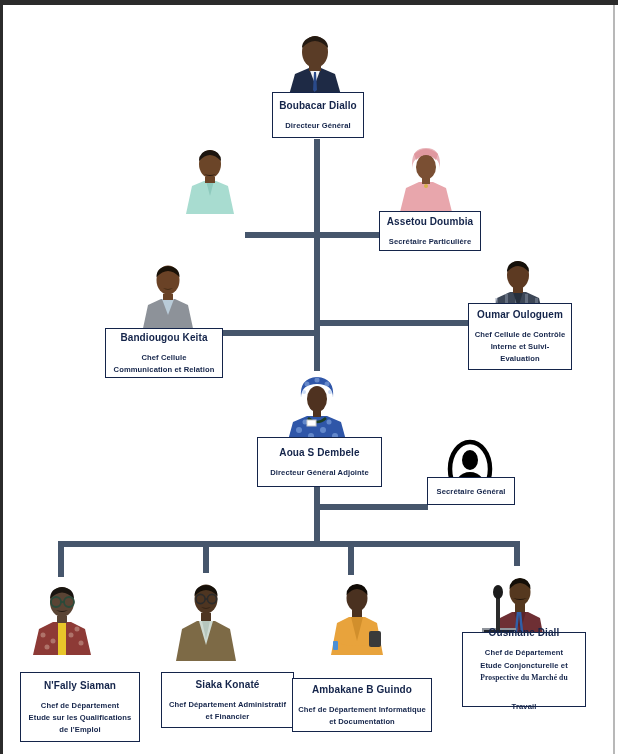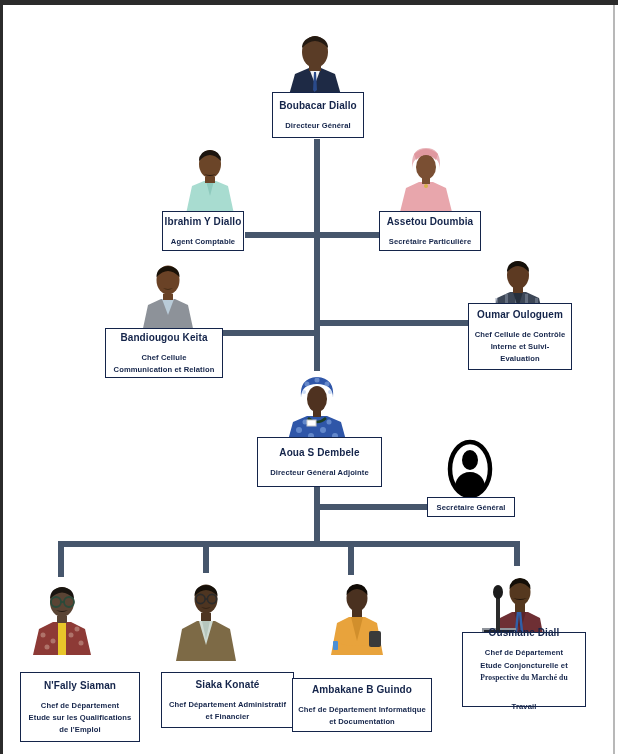--- a/index.html
+++ b/index.html
@@ -281,24 +281,20 @@
       <rect x="18" y="30" width="4" height="34" fill="#2b2b2b"></rect>
       <ellipse cx="20" cy="26" rx="5" ry="7" fill="#1c1c1c"></ellipse>
     </svg>
   </div>
 
   <div class="node" style="left:272px; top:92px; width:92px; height:46px;">
     <span class="nm">Boubacar Diallo</span>
     <span class="ti">Directeur Général</span>
   </div>
 
-  <div class="node" style="left:162px; top:211px; width:82px; height:40px;">
-    <span class="nm">Ibrahim Y Diallo</span>
-    <span class="ti">Agent Comptable</span>
-  </div>
 
   <div class="node" style="left:379px; top:211px; width:102px; height:40px;">
     <span class="nm">Assetou Doumbia</span>
     <span class="ti">Secrétaire Particulière</span>
   </div>
 
   <div class="node" style="left:105px; top:328px; width:118px; height:50px;">
     <span class="nm">Bandiougou Keita</span>
     <span class="ti">Chef Cellule</span>
     <span class="ti one-line" style="margin-top:1px;">Communication et Relation</span>
@@ -309,21 +305,21 @@
     <span class="ti">Chef Cellule de Contrôle</span>
     <span class="ti one-line" style="margin-top:1px;">Interne et Suivi-</span>
     <span class="ti one-line" style="margin-top:1px;">Evaluation</span>
   </div>
 
   <div class="node" style="left:257px; top:437px; width:125px; height:50px;">
     <span class="nm">Aoua S Dembele</span>
     <span class="ti">Directeur Général Adjointe</span>
   </div>
 
-  <div class="node one-line" style="left:427px; top:497px; width:88px; height:20px;">
+  <div class="node one-line" style="left:427px; top:477px; width:88px; height:28px;">
     <span class="ti one-line">Secrétaire Général</span>
   </div>
 
   <div class="node" style="left:20px; top:672px; width:120px; height:70px;text-align:center;">
     <span class="nm">N'Fally Siaman</span>
     <span class="ti">Chef de Département</span>
     <span class="ti one-line" style="margin-top:1px;">Etude sur les Qualifications</span>
     <span class="ti one-line" style="margin-top:1px;">de l'Emploi</span>
   </div>
 

